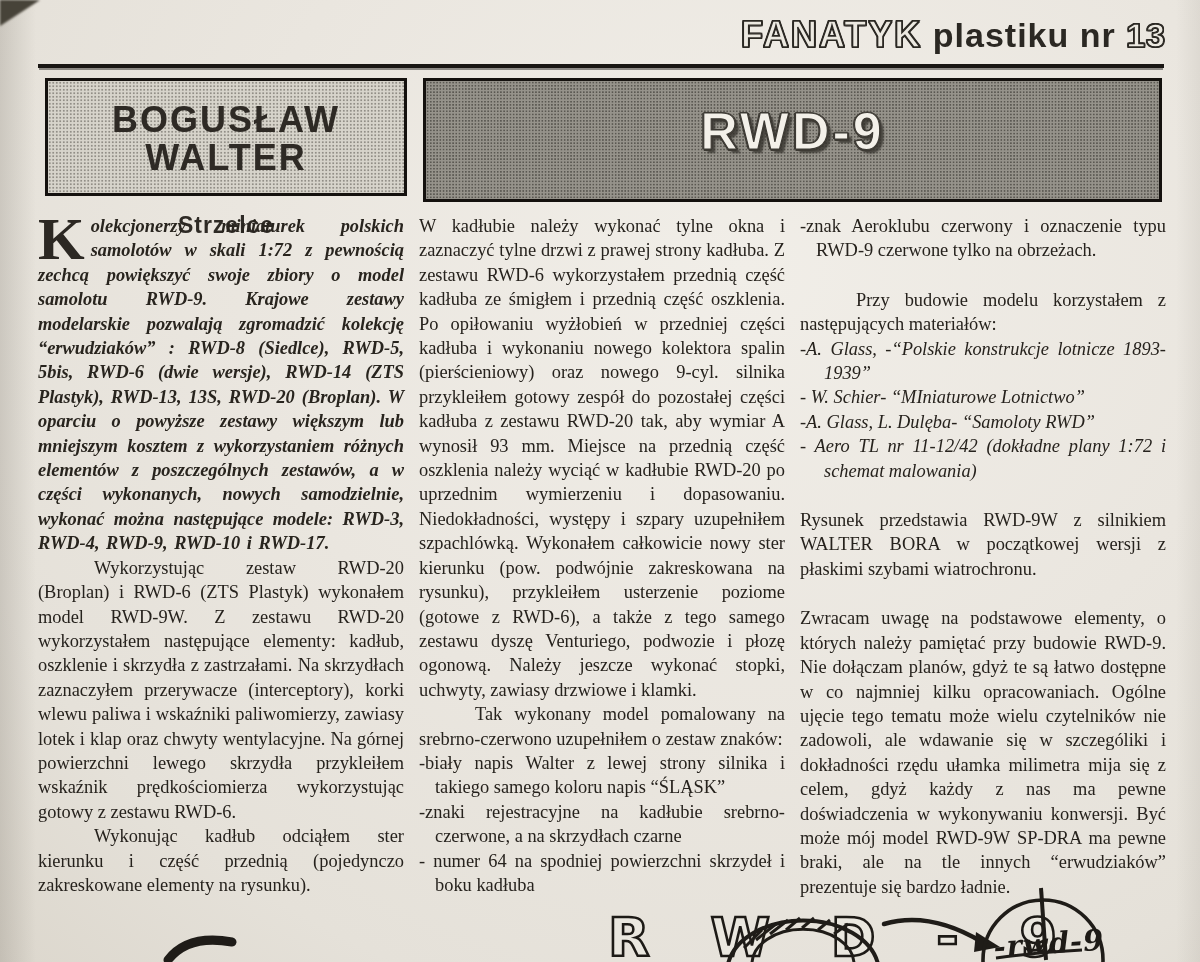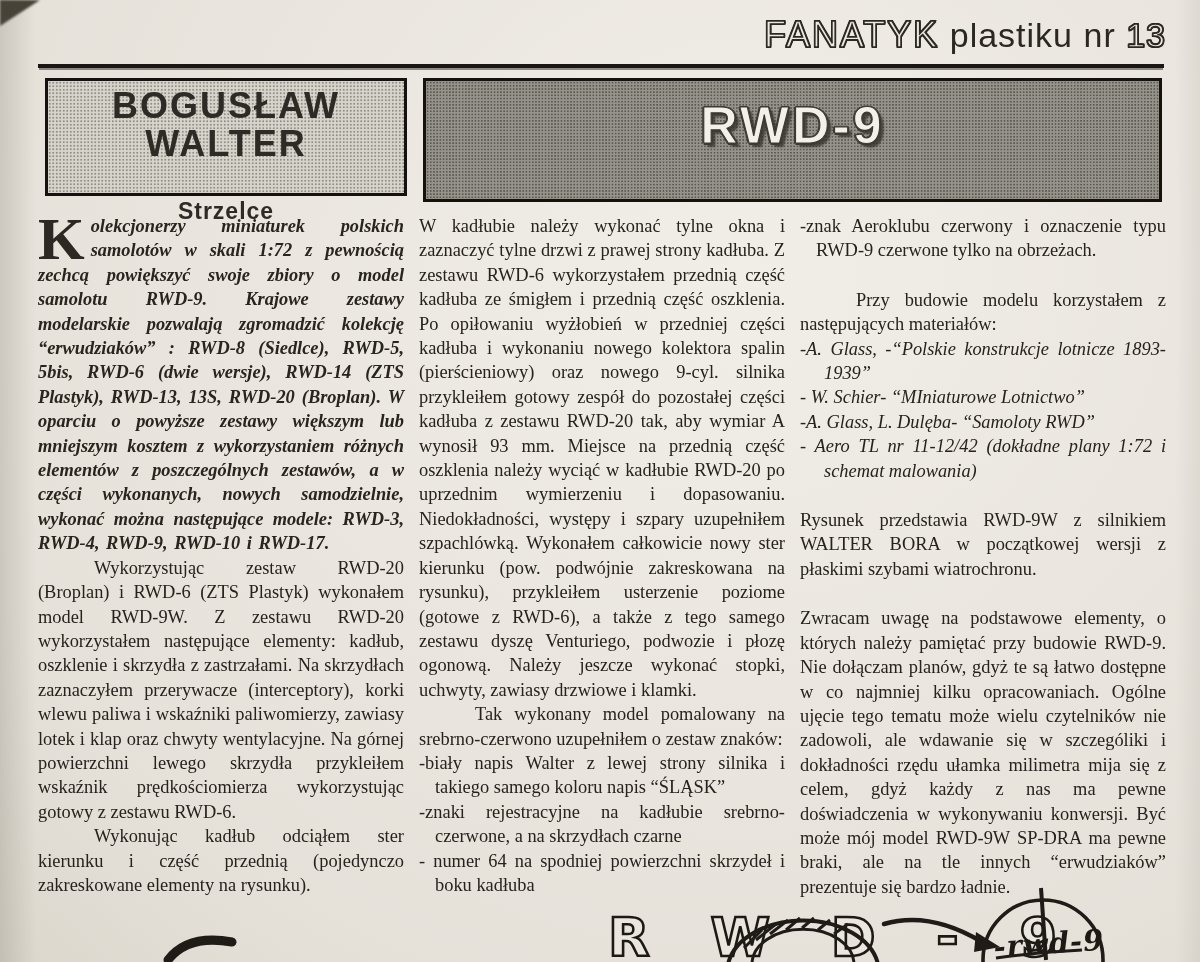--- a/index.html
+++ b/index.html
@@ -14,21 +14,21 @@
   }
   .corner-fold{
     position:absolute;top:0;left:0;width:0;height:0;
     border-top:26px solid #474339;border-right:40px solid transparent;
     filter:blur(1px);
   }
   
   .header{
     position:absolute;top:14px;right:34px;
     font-family:"Liberation Sans", sans-serif;
-    font-weight:normal;font-size:34px;letter-spacing:1px;color:#2b2823;
+    font-weight:bold;font-size:34px;letter-spacing:1px;color:#2b2823;
     white-space:nowrap;
   }
   .hollow{
     color:#ece9e1;
     -webkit-text-stroke:1.3px #2b2823;
     text-shadow:1px 0 #2b2823,-1px 0 #2b2823,0 1px #2b2823,0 -1px #2b2823,
                 1px 1px #2b2823,-1px -1px #2b2823,1px -1px #2b2823,-1px 1px #2b2823;
   }
   .mag-logo{font-size:36px;letter-spacing:2px;}
   .header-rule{
@@ -38,31 +38,31 @@
   
   .boxes-row{position:absolute;top:78px;left:45px;width:1117px;display:flex;gap:16px;}
   .author-box{
     width:362px;height:118px;box-sizing:border-box;
     border:3px solid #14110e;
     background-color:#d7d4cb;
     background-image:radial-gradient(circle, rgba(88,85,78,.55) 0.8px, transparent 1.05px);
     background-size:3.5px 3.5px;
     text-align:center;
     font-family:"Liberation Sans", sans-serif;font-weight:bold;color:#2e2a25;
-    padding-top:6px;
+    padding-top:20px;
   }
   .author-name{font-size:36px;line-height:38px;letter-spacing:2px;}
   .author-city{font-size:23px;line-height:26px;letter-spacing:1px;margin-top:35px;}
   .title-box{
     flex:1;height:124px;box-sizing:border-box;
     border:3px solid #14110e;
     background-color:#96938b;
     background-image:radial-gradient(circle, rgba(50,48,43,.6) 0.9px, transparent 1.15px);
     background-size:3.2px 3.2px;
-    text-align:center;padding-top:16px;
+    text-align:center;padding-top:22px;
     font-family:"Liberation Sans", sans-serif;font-weight:bold;
   }
   .title-line{
     font-size:52px;line-height:57px;letter-spacing:3px;color:#f3f0e9;
     -webkit-text-stroke:1.2px #3d3a34;
     text-shadow:1.5px 0 #3d3a34,-1.5px 0 #3d3a34,0 1.5px #3d3a34,0 -1.5px #3d3a34,
                 4px 4px 2px rgba(48,46,40,.75);
   }
   
   .columns{

